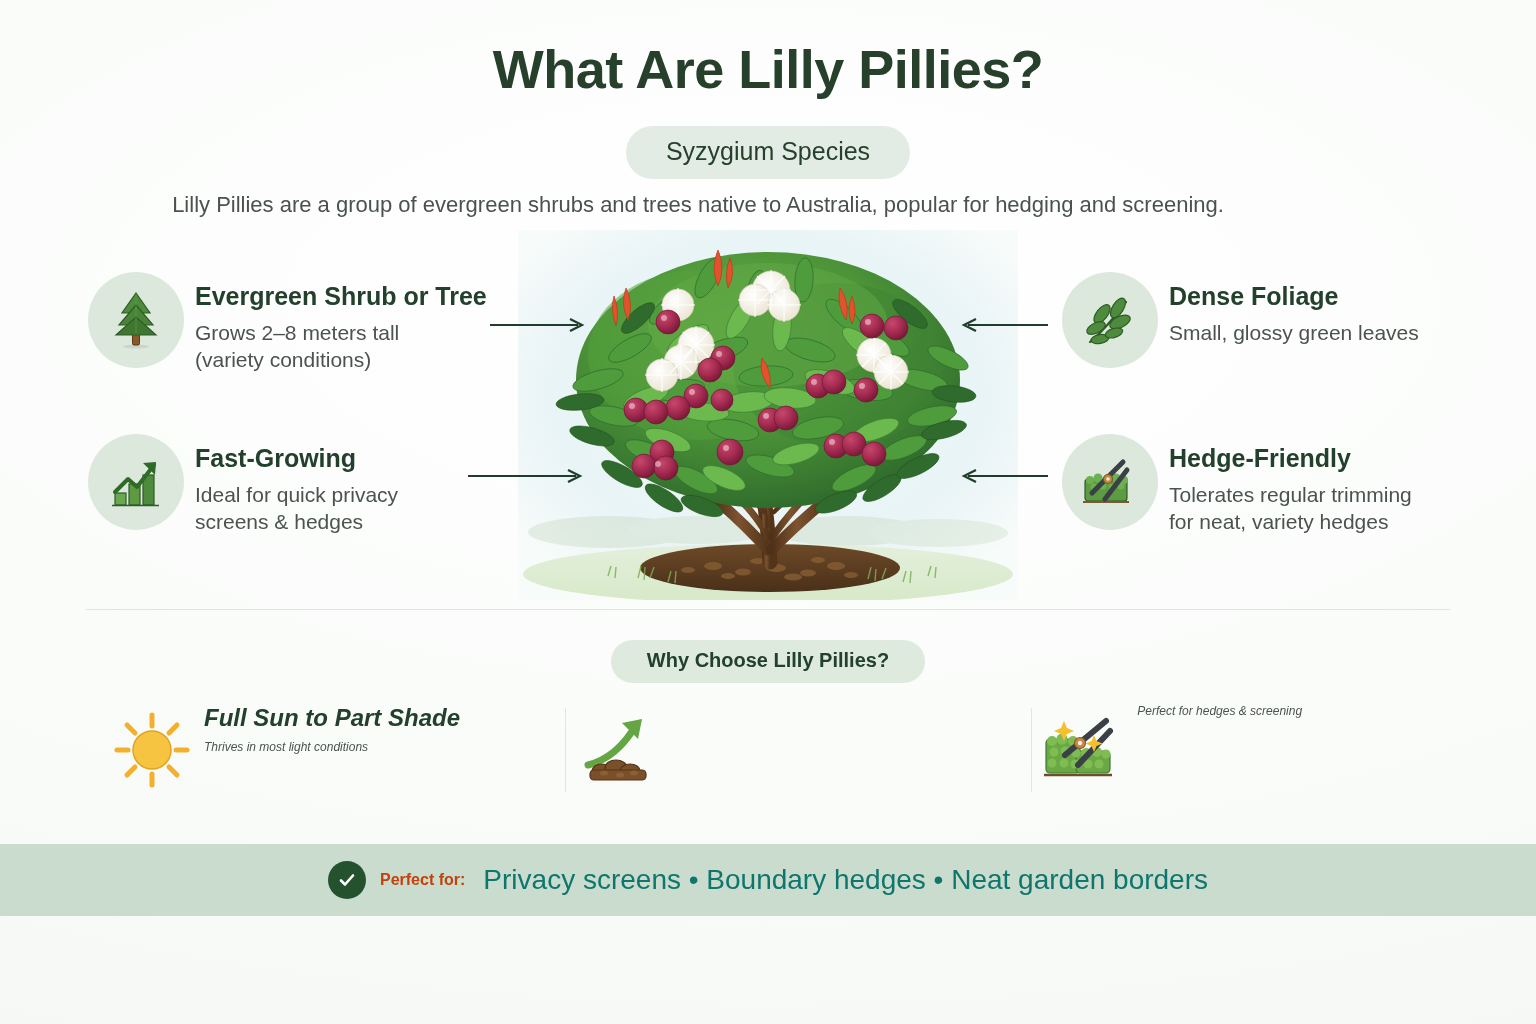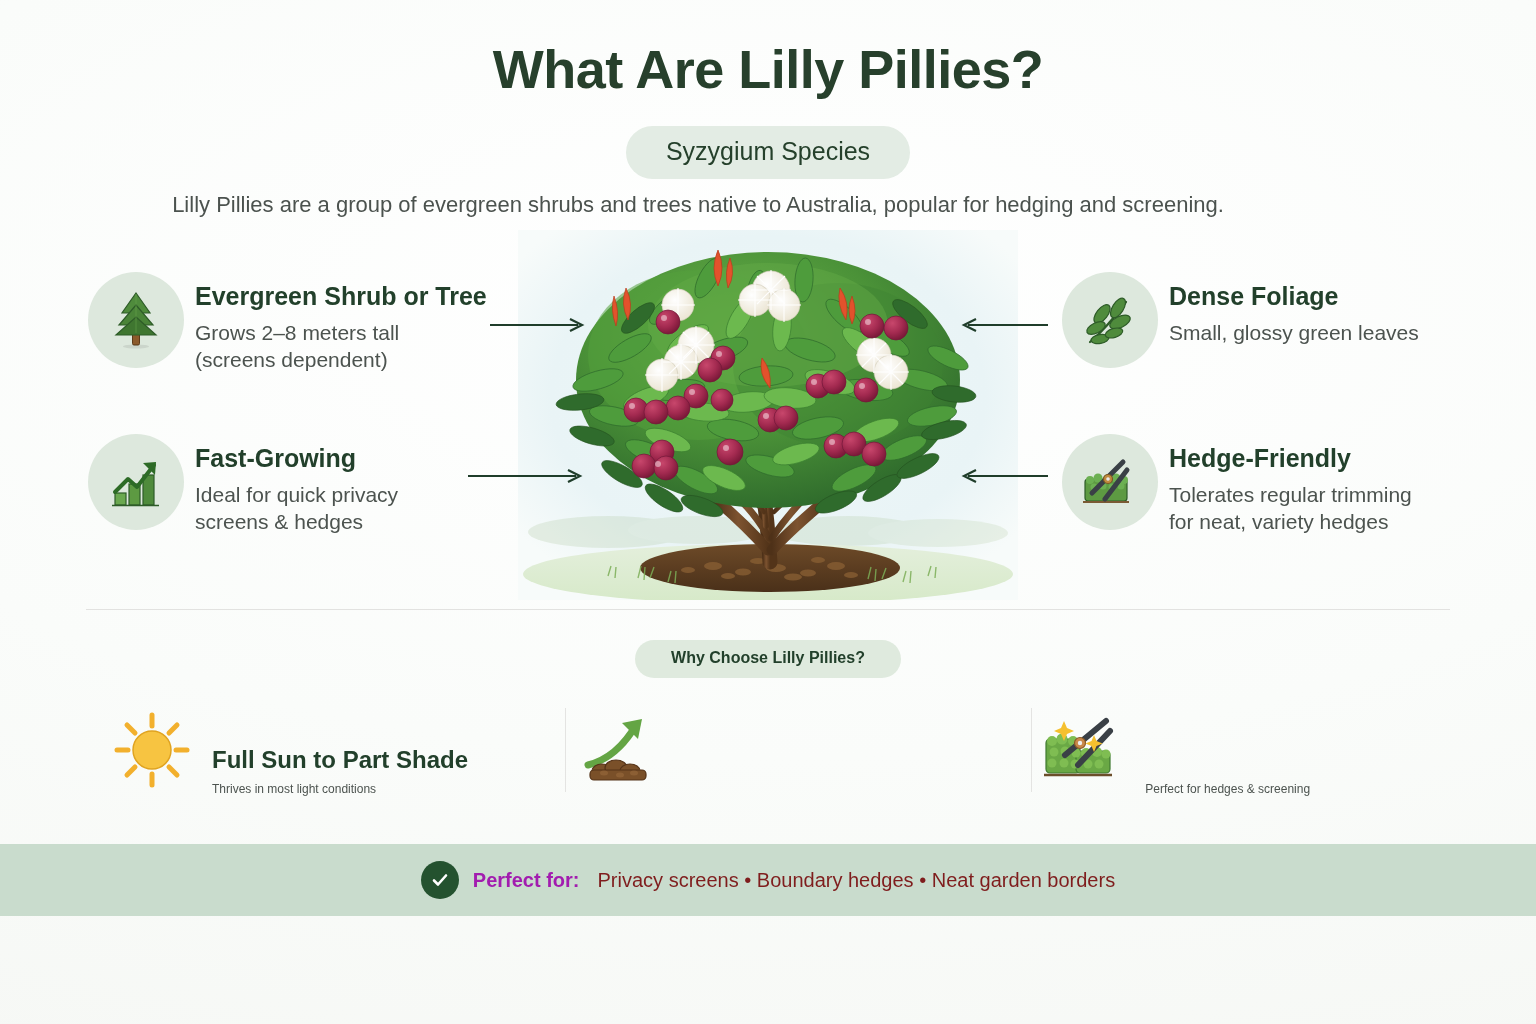--- a/index.html
+++ b/index.html
@@ -122,40 +122,41 @@
   .why-badge-wrap {
     position: absolute;
     left: 0; top: 640px;
     width: 1536px;
     text-align: center;
   }
   .why-badge {
     display: inline-block;
     background: #dfeade;
     color: #22402b;
-    font-size: 16px;
+    font-size: 20px;
     font-weight: bold;
     padding: 9px 36px 11px;
     border-radius: 26px;
   }
 
   .benefits {
     position: absolute;
     left: 100px; top: 702px;
     width: 1400px; height: 96px;
     display: flex;
     align-items: center;
   }
   .benefit {
     flex: 1 1 0;
     display: flex;
-    align-items: flex-end;
-    gap: 14px;
+    align-items: flex-start;
+    gap: 6px;
     padding: 0 6px;
     position: relative;
+    font-style: italic;
   }
   .benefit + .benefit::before {
     content: "";
     position: absolute;
     left: -2px; top: 4px;
     width: 1px; height: 84px;
     background: #e4e4e2;
   }
   .benefit-icon { flex: 0 0 auto; width: 92px; height: 92px; display:flex; align-items:center; justify-content:center; }
   .benefit-icon svg { display: block; }
@@ -185,27 +186,27 @@
   }
   .check-circle {
     width: 38px; height: 38px;
     border-radius: 50%;
     background: #24522f;
     display: flex;
     align-items: center;
     justify-content: center;
   }
   .banner-label {
-    font-size: 20px;
+    font-size: 16px;
     font-weight: bold;
-    color: #a21caf;
+    color: #c2410c;
   }
   .banner-text {
-    font-size: 20px;
-    color: #7f1d1d;
+    font-size: 28px;
+    color: #0f766e;
     margin-left: 4px;
   }
 </style>
 </head>
 <body>
 
 <div id="infographic">
 
   <div class="page-title">What Are Lilly Pillies?</div>
 
@@ -464,21 +465,21 @@
         <path d="M32 17 L49 37 H15 Z" fill="#4a8438" stroke="#2e5c28" stroke-width="1.2"></path>
         <path d="M32 29 L52 47 H12 Z" fill="#3f7630" stroke="#2e5c28" stroke-width="1.2"></path>
         <path d="M32 6 L32 45" stroke="#6aa84f" stroke-width="1" opacity="0.5"></path>
         <ellipse cx="32" cy="58.5" rx="13" ry="2" fill="#000" opacity="0.08"></ellipse>
       </svg>
     </div>
     <div class="feature-text">
       <div class="feature-title">Evergreen Shrub or Tree</div>
       <div class="feature-desc">
         <div>Grows 2–8 meters tall</div>
-        <div>(screens dependent)</div>
+        <div>(variety conditions)</div>
       </div>
     </div>
   </div>
 
   <div class="feature left" style="top:434px;">
     <div class="icon-circle">
       <svg width="64" height="64" viewBox="0 0 64 64">
         <rect x="11" y="43" width="11" height="12" fill="#6aa84f" stroke="#2e5c28" stroke-width="1.2"></rect>
         <rect x="25" y="34" width="11" height="21" fill="#5d9a42" stroke="#2e5c28" stroke-width="1.2"></rect>
         <rect x="39" y="25" width="11" height="30" fill="#4f8b3c" stroke="#2e5c28" stroke-width="1.2"></rect>

